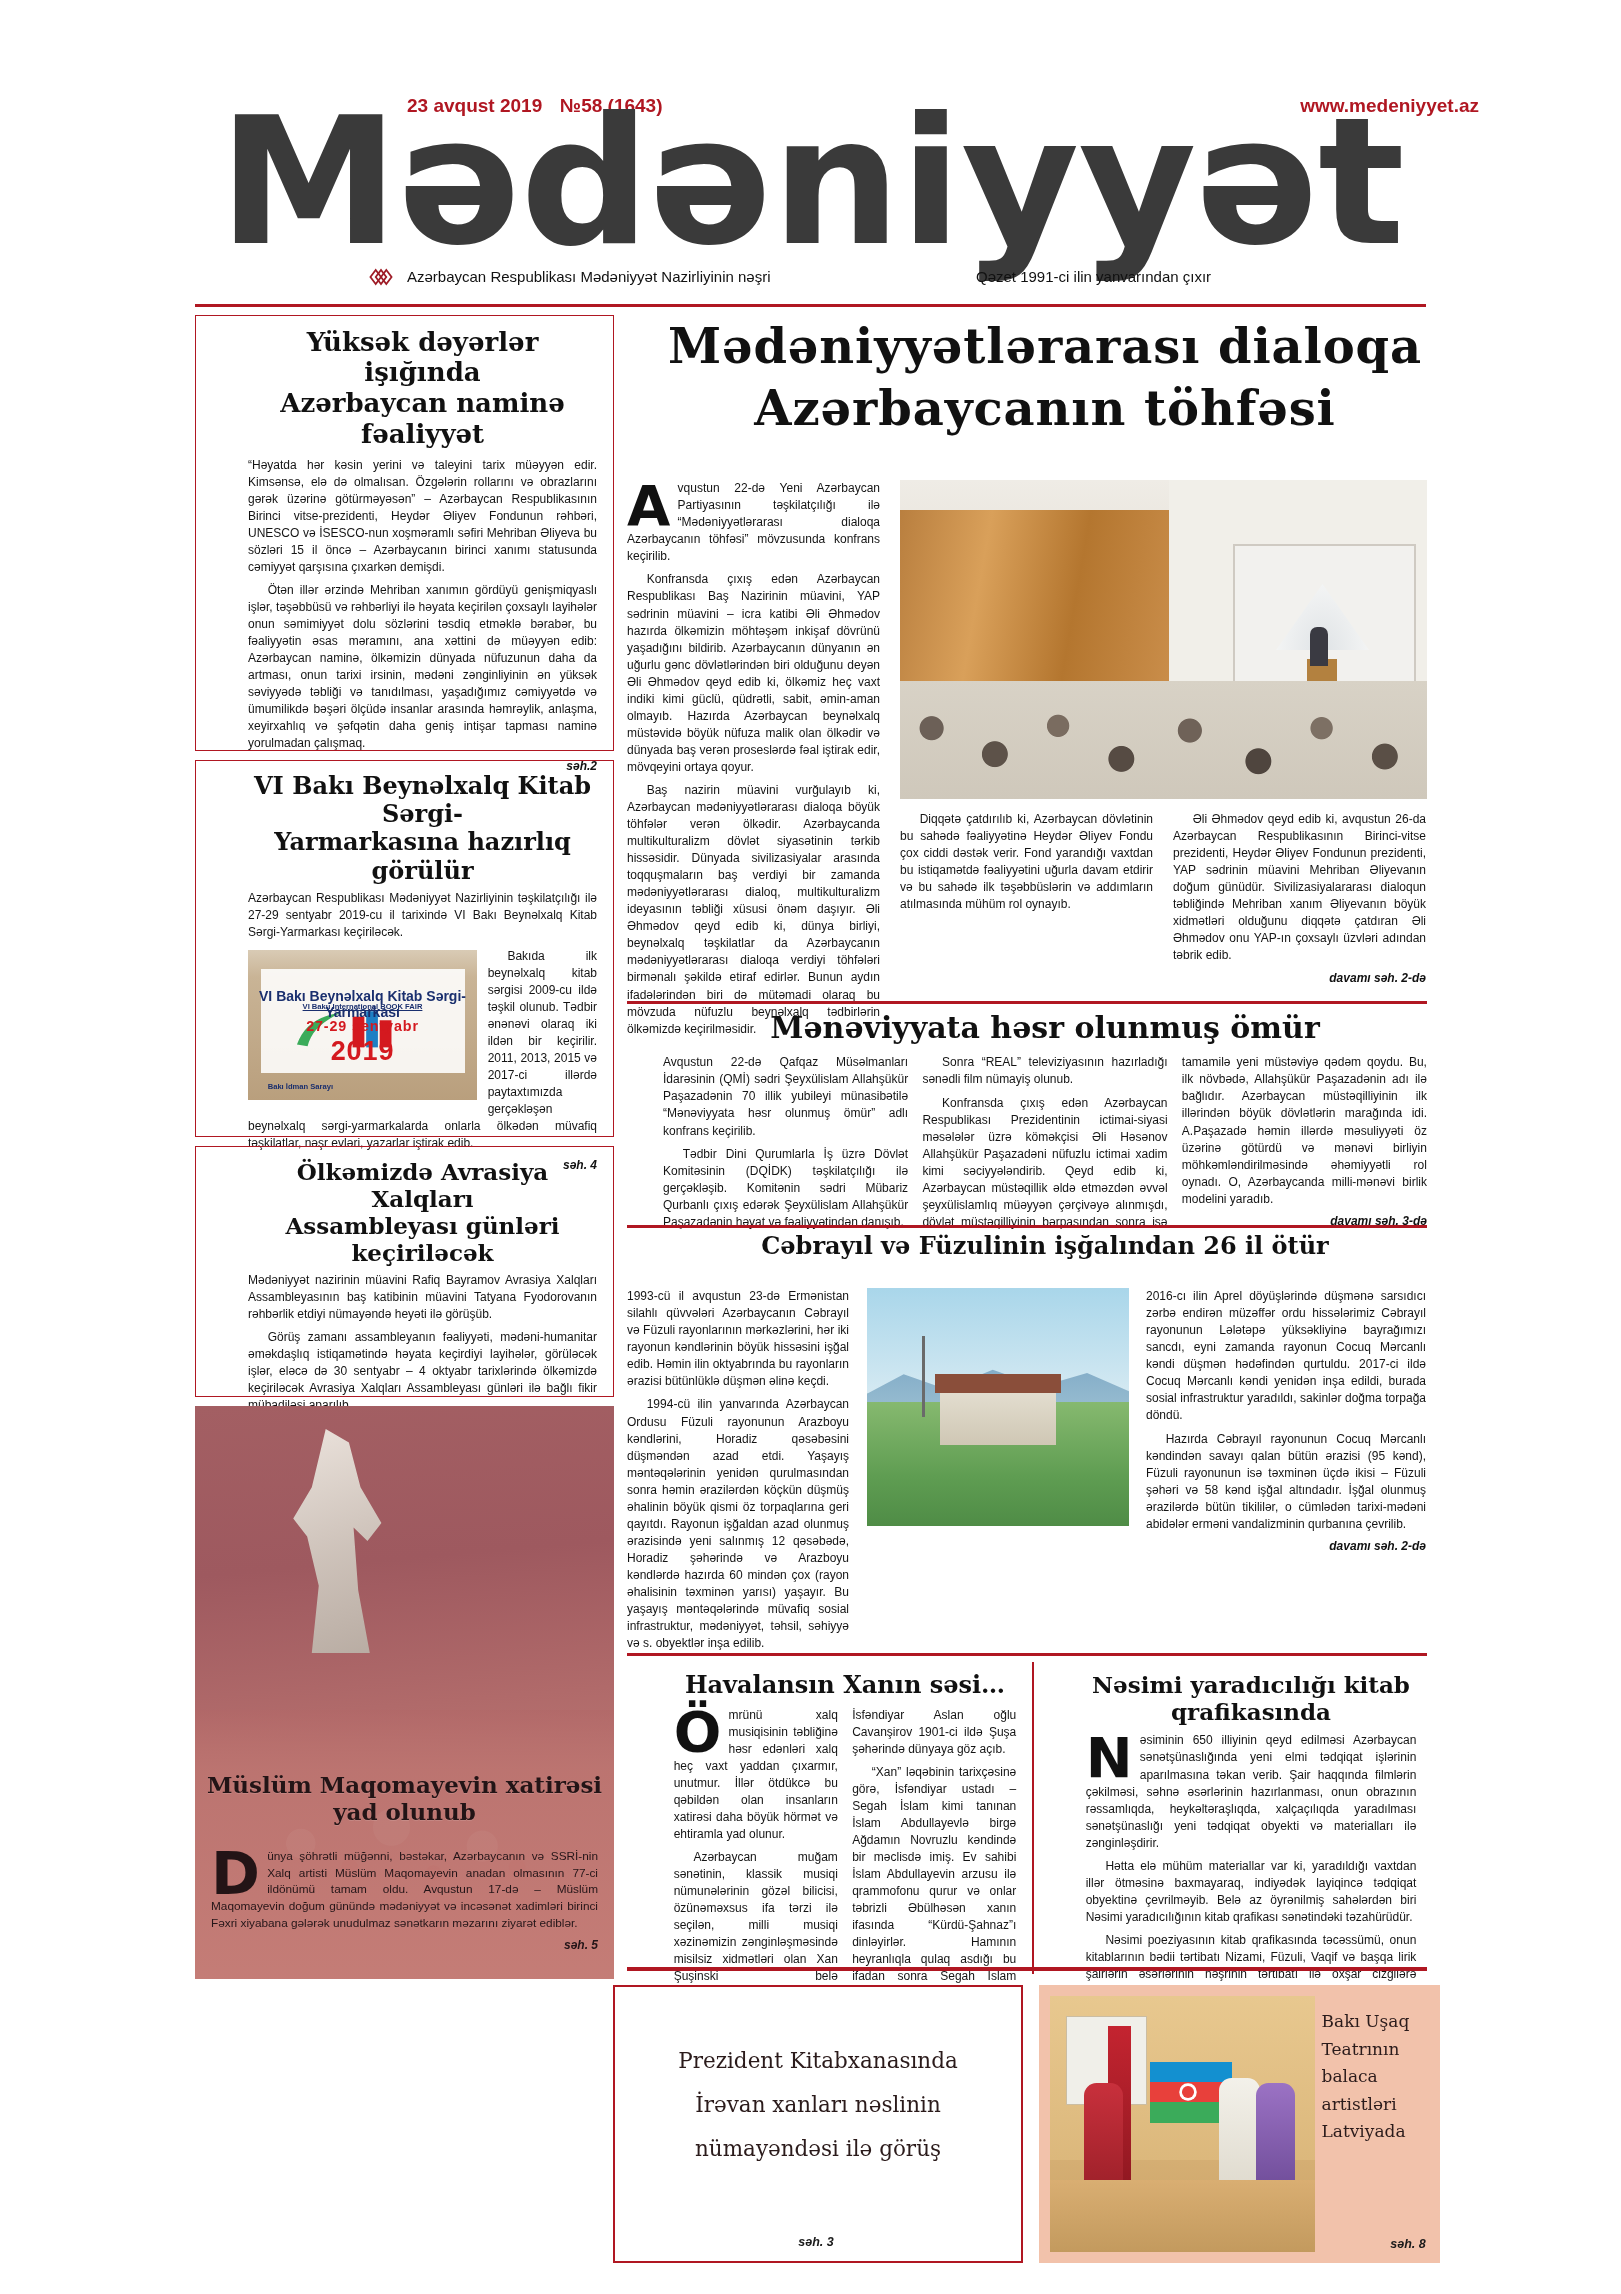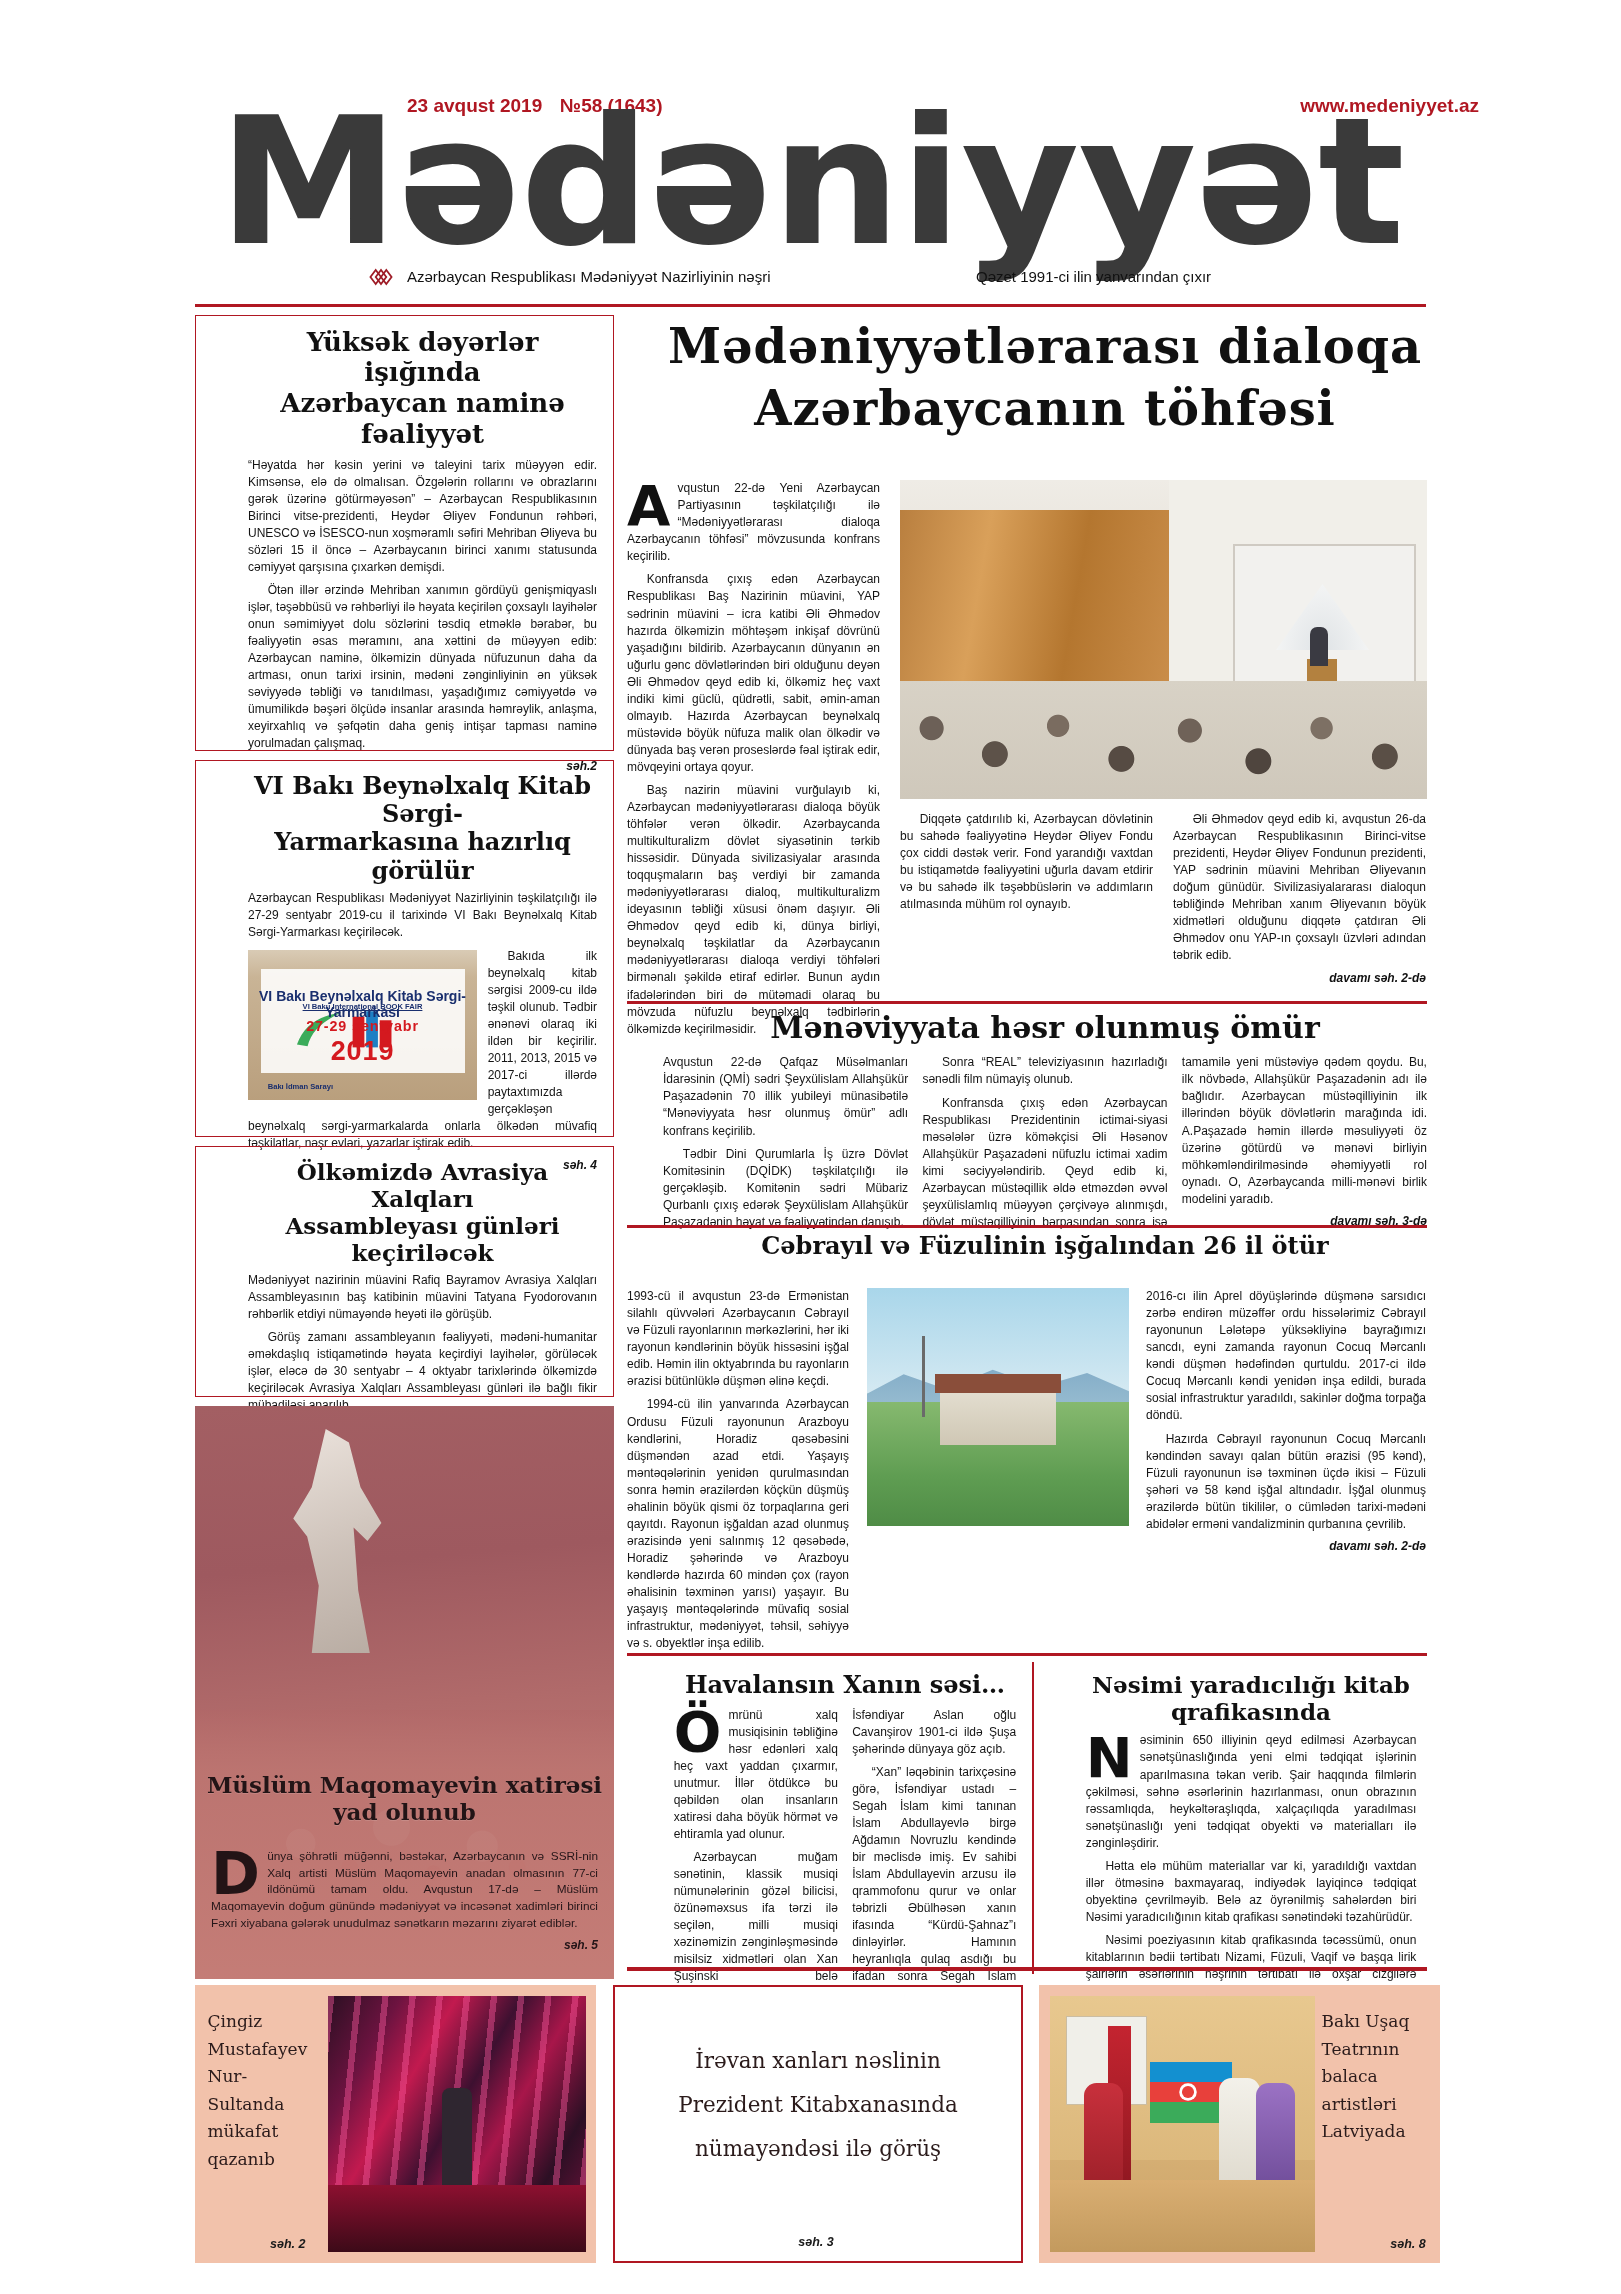--- a/index.html
+++ b/index.html
@@ -413,34 +413,25 @@
     <div class="body">
       <p class="bd noind"><span class="dropcap">N</span><span>əsiminin 650 illiyinin qeyd edilməsi Azərbaycan sənətşünaslığında yeni elmi tədqiqat işlərinin aparılmasına təkan verib. Şair haqqında filmlərin çəkilməsi, səhnə əsərlərinin hazırlanması, onun obrazının rəssamlıqda, heykəltəraşlıqda, xalçaçılıqda yaradılması sənətşünaslığı yeni tədqiqat obyekti və materialları ilə zənginləşdirir.</span></p>
       <p class="bd">Hətta elə mühüm materiallar var ki, yaradıldığı vaxtdan illər ötməsinə baxmayaraq, indiyədək layiqincə tədqiqat obyektinə çevrilməyib. Belə az öyrənilmiş sahələrdən biri Nəsimi yaradıcılığının kitab qrafikası sənətindəki təzahürüdür.</p>
       <p class="bd">Nəsimi poeziyasının kitab qrafikasında təcəssümü, onun kitablarının bədii tərtibatı Nizami, Füzuli, Vaqif və başqa lirik şairlərin əsərlərinin nəşrinin tərtibatı ilə oxşar cizgilərə malikdir.</p>
       <div class="cont">səh. 6</div>
     </div>
   </div>
 
   <div class="sep-red" style="left:627px;top:1967px;width:800px;height:3.6px;"></div>
 
-  <div class="teaser teaser-peach" id="teaser-cingiz">
-    <div class="teaser-text" style="left:12.5px;top:23px;width:113px;">Çingiz Mustafayev Nur-Sultanda mükafat qazanıb</div>
-    <div class="teaser-img" id="img-cingiz">
-      <div class="beams"></div>
-      <div class="singer"></div>
-      <div class="stage"></div>
-    </div>
-    <div class="teaser-page" style="left:75px;bottom:12.5px;">səh. 2</div>
-  </div>
 
   <div class="teaser" id="teaser-prezident">
     <div id="prez-title">
+      <div>Prezident Kitabxanasında</div>
       <div>İrəvan xanları nəslinin</div>
-      <div>Prezident Kitabxanasında</div>
       <div>nümayəndəsi ilə görüş</div>
     </div>
     <div class="teaser-page" style="left:50%;margin-left:-19.7px;bottom:12.5px;">səh. 3</div>
   </div>
 
   <div class="teaser teaser-peach" id="teaser-usaq">
     <div class="teaser-img" id="img-usaq">
       <div class="wall"></div>
       <div class="scr"></div>
       <div class="flagred"></div>

